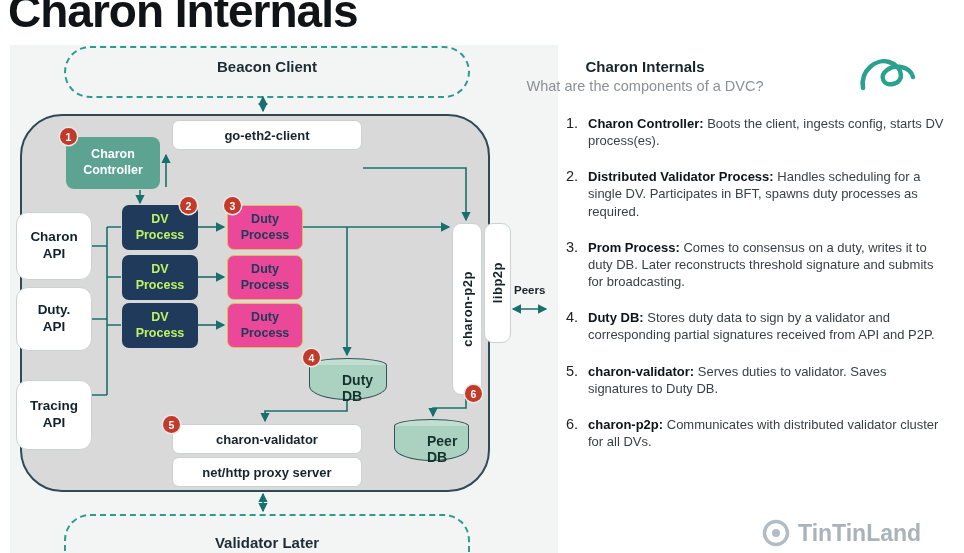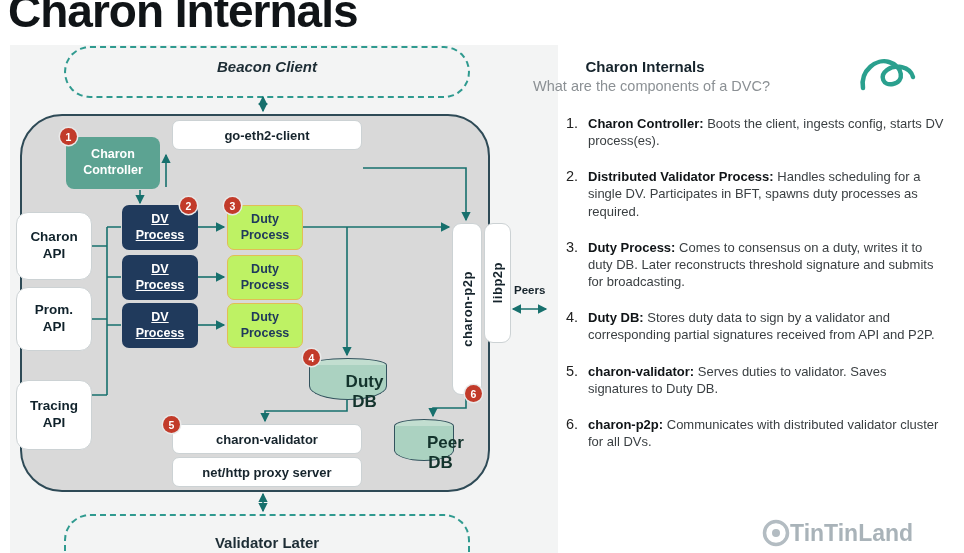--- a/index.html
+++ b/index.html
@@ -22,72 +22,72 @@
   .container{position:absolute;left:20px;top:114px;width:470px;height:378px;background:#d9d9d9;
              border:2.5px solid #2e4a56;border-radius:42px;z-index:0;box-sizing:border-box;}
 
   svg.wires{position:absolute;left:0;top:0;z-index:1;}
 
   .box{position:absolute;box-sizing:border-box;display:flex;align-items:center;justify-content:center;
        text-align:center;font-weight:bold;z-index:2;}
   .white-box{background:#fff;border:1px solid #ccd2d4;border-radius:7px;color:#16242c;font-size:13px;}
   .api-box{background:#fff;border:1px solid #ccd2d4;border-radius:12px;color:#10222b;font-size:13.5px;}
   .green-box{background:#5ca392;border-radius:8px;color:#fff;font-size:12.5px;}
-  .navy-box{background:#203a5c;border-radius:7px;color:#ffffff;font-size:12.5px;text-decoration:underline;}
-  .yellow-box{background:#bef264;border:1px solid #e2bd55;border-radius:7px;color:#203a5c;font-size:12.5px;}
+  .navy-box{background:#203a5c;border-radius:7px;color:#bef264;font-size:12.5px;}
+  .yellow-box{background:#ec4899;border:1px solid #e2bd55;border-radius:7px;color:#203a5c;font-size:12.5px;}
   .pre{white-space:pre-line;line-height:1.25;}
 
   
   .vbox{position:absolute;background:#fff;border:1px solid #ccd2d4;border-radius:9px;display:flex;
         align-items:center;justify-content:center;z-index:2;box-sizing:border-box;}
   .vlabel{writing-mode:vertical-rl;transform:rotate(180deg);font-weight:bold;font-size:13px;
           color:#16242c;letter-spacing:.5px;}
 
   
   .cyl{position:absolute;z-index:2;}
   .cyl-top{position:absolute;left:0;right:0;top:0;height:14px;border-radius:50%;background:#c2ded0;
            border:1.5px solid #33535e;box-sizing:border-box;}
   .cyl-body{position:absolute;left:0;right:0;top:7px;bottom:0;background:#abd2c1;border:1.5px solid #33535e;
             border-top:none;border-radius:0 0 39px 39px / 0 0 14px 14px;box-sizing:border-box;}
-  .cyl-lbl{position:absolute;left:0;right:0;top:14px;text-align:center;font-weight:bold;font-size:17px;
+  .cyl-lbl{position:absolute;left:0;right:0;top:14px;text-align:left;font-weight:bold;font-size:14px;
            color:#13332c;z-index:1;padding-left:33px;}
 
   .badge{position:absolute;width:17px;height:17px;border-radius:50%;background:#c23b2a;color:#fff;
          font-size:10.5px;font-weight:bold;display:flex;align-items:center;justify-content:center;
          z-index:4;box-shadow:0 0 0 1.5px #e9e9e9;}
 
   .peers-lbl{position:absolute;left:514px;top:284px;font-size:11.5px;font-weight:bold;color:#16242c;z-index:2;}
 
   
   .panel-head{position:absolute;left:520px;top:58px;width:250px;text-align:center;z-index:2;}
   .panel-title{font-size:15px;font-weight:bold;color:#16242c;margin:0;}
-  .panel-sub{font-size:14.5px;color:#8b9094;margin-top:3px;text-align:right;}
+  .panel-sub{font-size:14.5px;color:#8b9094;margin-top:3px;}
   .obol-logo{position:absolute;left:858px;top:52px;z-index:2;}
 
   .dvc-list{position:absolute;left:556px;top:115px;width:392px;z-index:2;}
   .item{display:flex;gap:10px;margin-bottom:19px;}
   .item .num{width:22px;text-align:right;flex:0 0 22px;font-size:14.5px;color:#222;}
   .item .itext{font-size:13px;line-height:1.32;color:#3a3f42;}
   .item .itext b{color:#101417;}
 
   
-  .watermark{position:absolute;left:762px;top:519px;display:flex;align-items:center;z-index:3;}
+  .watermark{position:absolute;left:762px;top:519px;display:flex;align-items:center;gap:8px;z-index:3;}
   .wm-text{font-size:23px;font-weight:bold;color:#a9b3b9;}
 </style>
 </head>
 <body>
 
 <div class="stage">
 
   <h1 class="page-title">Charon Internals</h1>
 
   <div class="backdrop"></div>
 
   <div class="dashed" style="left:64px;top:46px;width:402px;height:48px;">
-    <div class="dlabel" style="top:10px;font-style:italic;">Beacon Client</div>
+    <div class="dlabel" style="top:10px;">Beacon Client</div>
   </div>
   <div class="dashed" style="left:64px;top:514px;width:402px;height:70px;">
     <div class="dlabel" style="top:18px;">Validator Later</div>
   </div>
 
   <div class="container"></div>
 
   <svg class="wires" width="964" height="553">
     <defs>
       <marker id="ah" markerWidth="7" markerHeight="7" refX="5.2" refY="3" orient="auto-start-reverse">
@@ -119,21 +119,21 @@
 
   <div class="box white-box" style="left:172px;top:120px;width:190px;height:30px;">
     <span>go-eth2-client</span>
   </div>
 
   <div class="box api-box" style="left:16px;top:212px;width:76px;height:68px;">
     <span class="pre">Charon
 API</span>
   </div>
   <div class="box api-box" style="left:16px;top:287px;width:76px;height:64px;">
-    <span class="pre">Prom.
+    <span class="pre">Duty.
 API</span>
   </div>
   <div class="box api-box" style="left:16px;top:380px;width:76px;height:70px;">
     <span class="pre">Tracing
 API</span>
   </div>
 
   <div class="box navy-box" style="left:122px;top:205px;width:76px;height:45px;">
     <span class="pre">DV
 Process</span>
@@ -173,21 +173,21 @@
     <span>charon-validator</span>
   </div>
 
   <div class="vbox" style="left:452px;top:223px;width:30px;height:172px;">
     <span class="vlabel">charon-p2p</span>
   </div>
   <div class="vbox" style="left:484px;top:223px;width:27px;height:120px;">
     <span class="vlabel">libp2p</span>
   </div>
 
-  <div class="cyl" style="left:394px;top:419px;width:60px;height:42px;">
+  <div class="cyl" style="left:394px;top:419px;width:75px;height:42px;">
     <div class="cyl-top"></div>
     <div class="cyl-body"></div>
     <span class="cyl-lbl">Peer DB</span>
   </div>
 
   <div class="peers-lbl">Peers</div>
 
   <div class="badge" style="left:60px;top:128px;">1</div>
   <div class="badge" style="left:180px;top:197px;">2</div>
   <div class="badge" style="left:224px;top:197px;">3</div>
@@ -208,21 +208,21 @@
     <div class="item">
       <span class="num">1.</span>
       <div class="itext"><b>Charon Controller:</b> <span>Boots the client, ingests config, starts DV process(es).</span></div>
     </div>
     <div class="item">
       <span class="num">2.</span>
       <div class="itext"><b>Distributed Validator Process:</b> <span>Handles scheduling for a single DV. Participates in BFT, spawns duty processes as required.</span></div>
     </div>
     <div class="item">
       <span class="num">3.</span>
-      <div class="itext"><b>Duty Process:</b> <span>Comes to consensus on a duty, writes it to duty DB. Later reconstructs threshold signature and submits for broadcasting.</span></div>
+      <div class="itext"><b>Prom Process:</b> <span>Comes to consensus on a duty, writes it to duty DB. Later reconstructs threshold signature and submits for broadcasting.</span></div>
     </div>
     <div class="item">
       <span class="num">4.</span>
       <div class="itext"><b>Duty DB:</b> <span>Stores duty data to sign by a validator and corresponding partial signatures received from API and P2P.</span></div>
     </div>
     <div class="item">
       <span class="num">5.</span>
       <div class="itext"><b>charon-validator:</b> <span>Serves duties to validator. Saves signatures to Duty DB.</span></div>
     </div>
     <div class="item">

